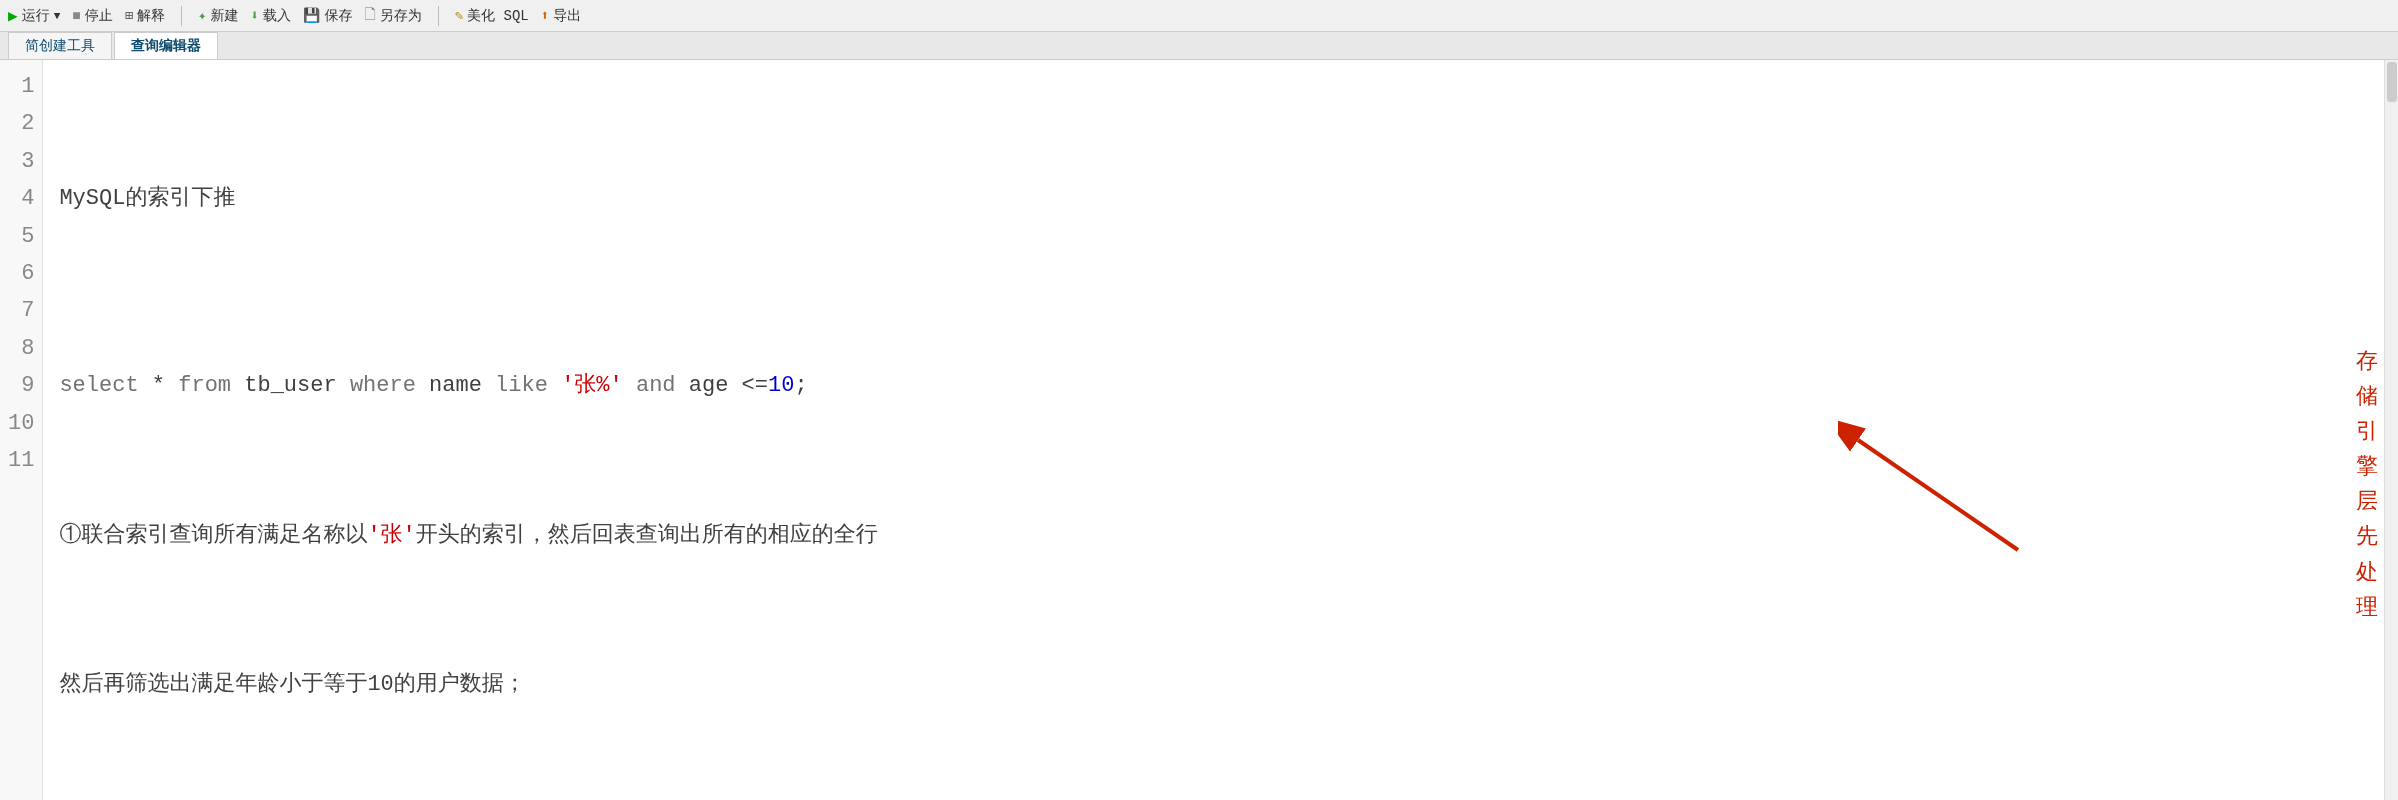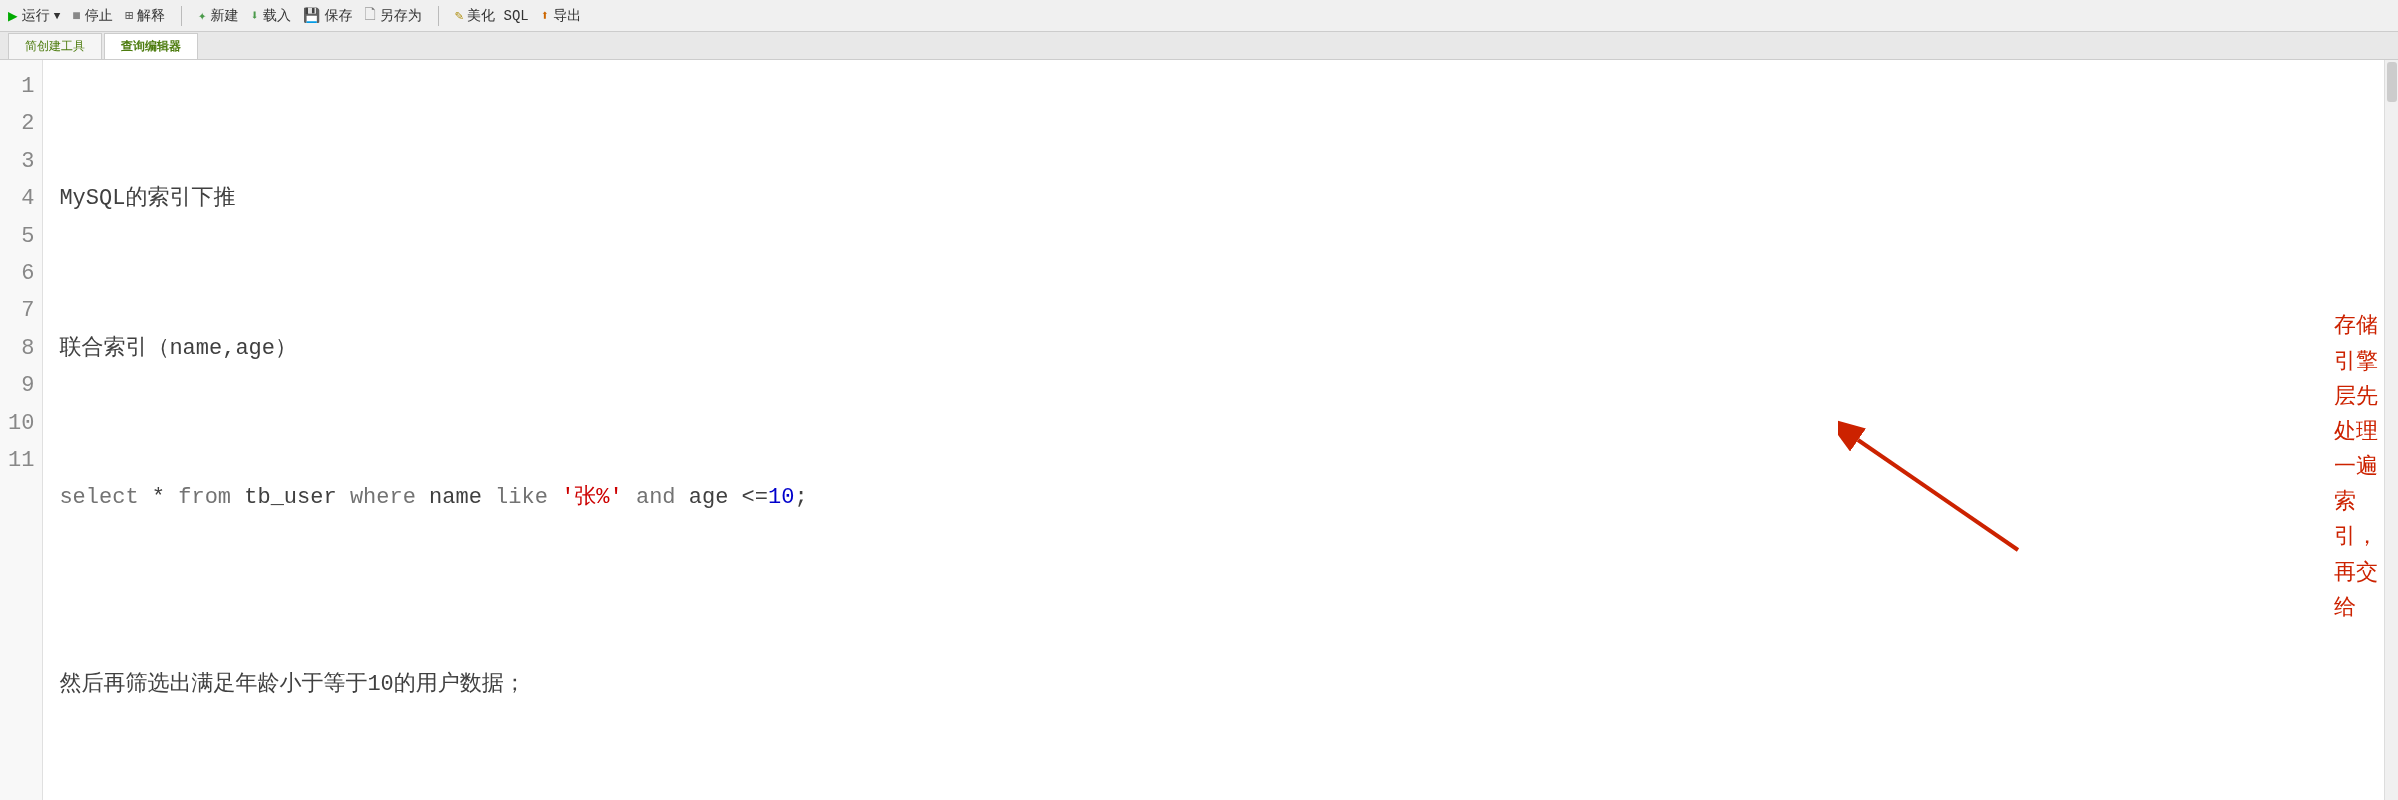--- a/index.html
+++ b/index.html
@@ -49,22 +49,22 @@
       display: flex;
       align-items: flex-end;
       background: #e8e8e8;
       border-bottom: 1px solid #ccc;
       padding: 0 8px;
       height: 28px;
     }
 
     .tab {
       padding: 4px 16px;
-      font-size: 12px;
-      color: #4d7c0f;
+      font-size: 14px;
+      color: #0c4a6e;
       cursor: pointer;
       border: 1px solid #ccc;
       border-bottom: none;
       background: #f5f5f5;
       margin-right: 2px;
       margin-top: 24px;
     }
 
     .tab.active {
       background: #ffffff;
@@ -210,24 +210,24 @@
     <span>8</span>
     <span>9</span>
     <span>10</span>
     <span>11</span>
   </div>
 
   <div class="code-content">
     
     <span class="line"><span class="text-plain">MySQL的索引下推</span></span>
     
-    <span class="line"><span class="text-plain">联合索引（name,age）</span></span>
     
     <span class="line"><span class="text-keyword">select</span><span class="text-plain"> </span><span class="text-plain">*</span><span class="text-plain"> </span><span class="text-keyword">from</span><span class="text-plain"> </span><span class="text-plain">tb_user</span><span class="text-plain"> </span><span class="text-keyword">where</span><span class="text-plain"> </span><span class="text-plain">name</span><span class="text-plain"> </span><span class="text-keyword">like</span><span class="text-plain"> </span><span class="text-string">'张%'</span><span class="text-plain"> </span><span class="text-keyword">and</span><span class="text-plain"> </span><span class="text-plain">age</span><span class="text-plain"> &lt;=</span><span class="text-number">10</span><span class="text-plain">;</span></span>
     
+    <span class="line"><span class="text-plain">①联合索引查询所有满足名称以</span><span class="text-string">'张'</span><span class="text-plain">开头的索引，然后回表查询出所有的相应的全行</span></span>
     
     <span class="line"><span class="text-plain">然后再筛选出满足年龄小于等于10的用户数据；</span></span>
     
     
     
     
     
     
     
     
@@ -247,17 +247,16 @@
       <defs>
         <marker id="arrowhead" markerWidth="10" markerHeight="7" refX="0" refY="3.5" orient="auto">
           <polygon points="0 0, 10 3.5, 0 7" fill="#cc2200"></polygon>
         </marker>
       </defs>
       <line x1="180" y1="130" x2="20" y2="20" stroke="#cc2200" stroke-width="4" marker-end="url(#arrowhead)"></line>
     </svg>
 
     <div class="annotation-text" style="position:absolute; right:0; bottom:16px; font-family:'Microsoft YaHei',sans-serif; font-size:22px; color:#cc2200; line-height:1.6;">
       <div>存储引擎层先处理</div>
-      <div>一遍索引，再交给</div>
     </div>
   </div>
 
 </div>
 
 </body></html>

